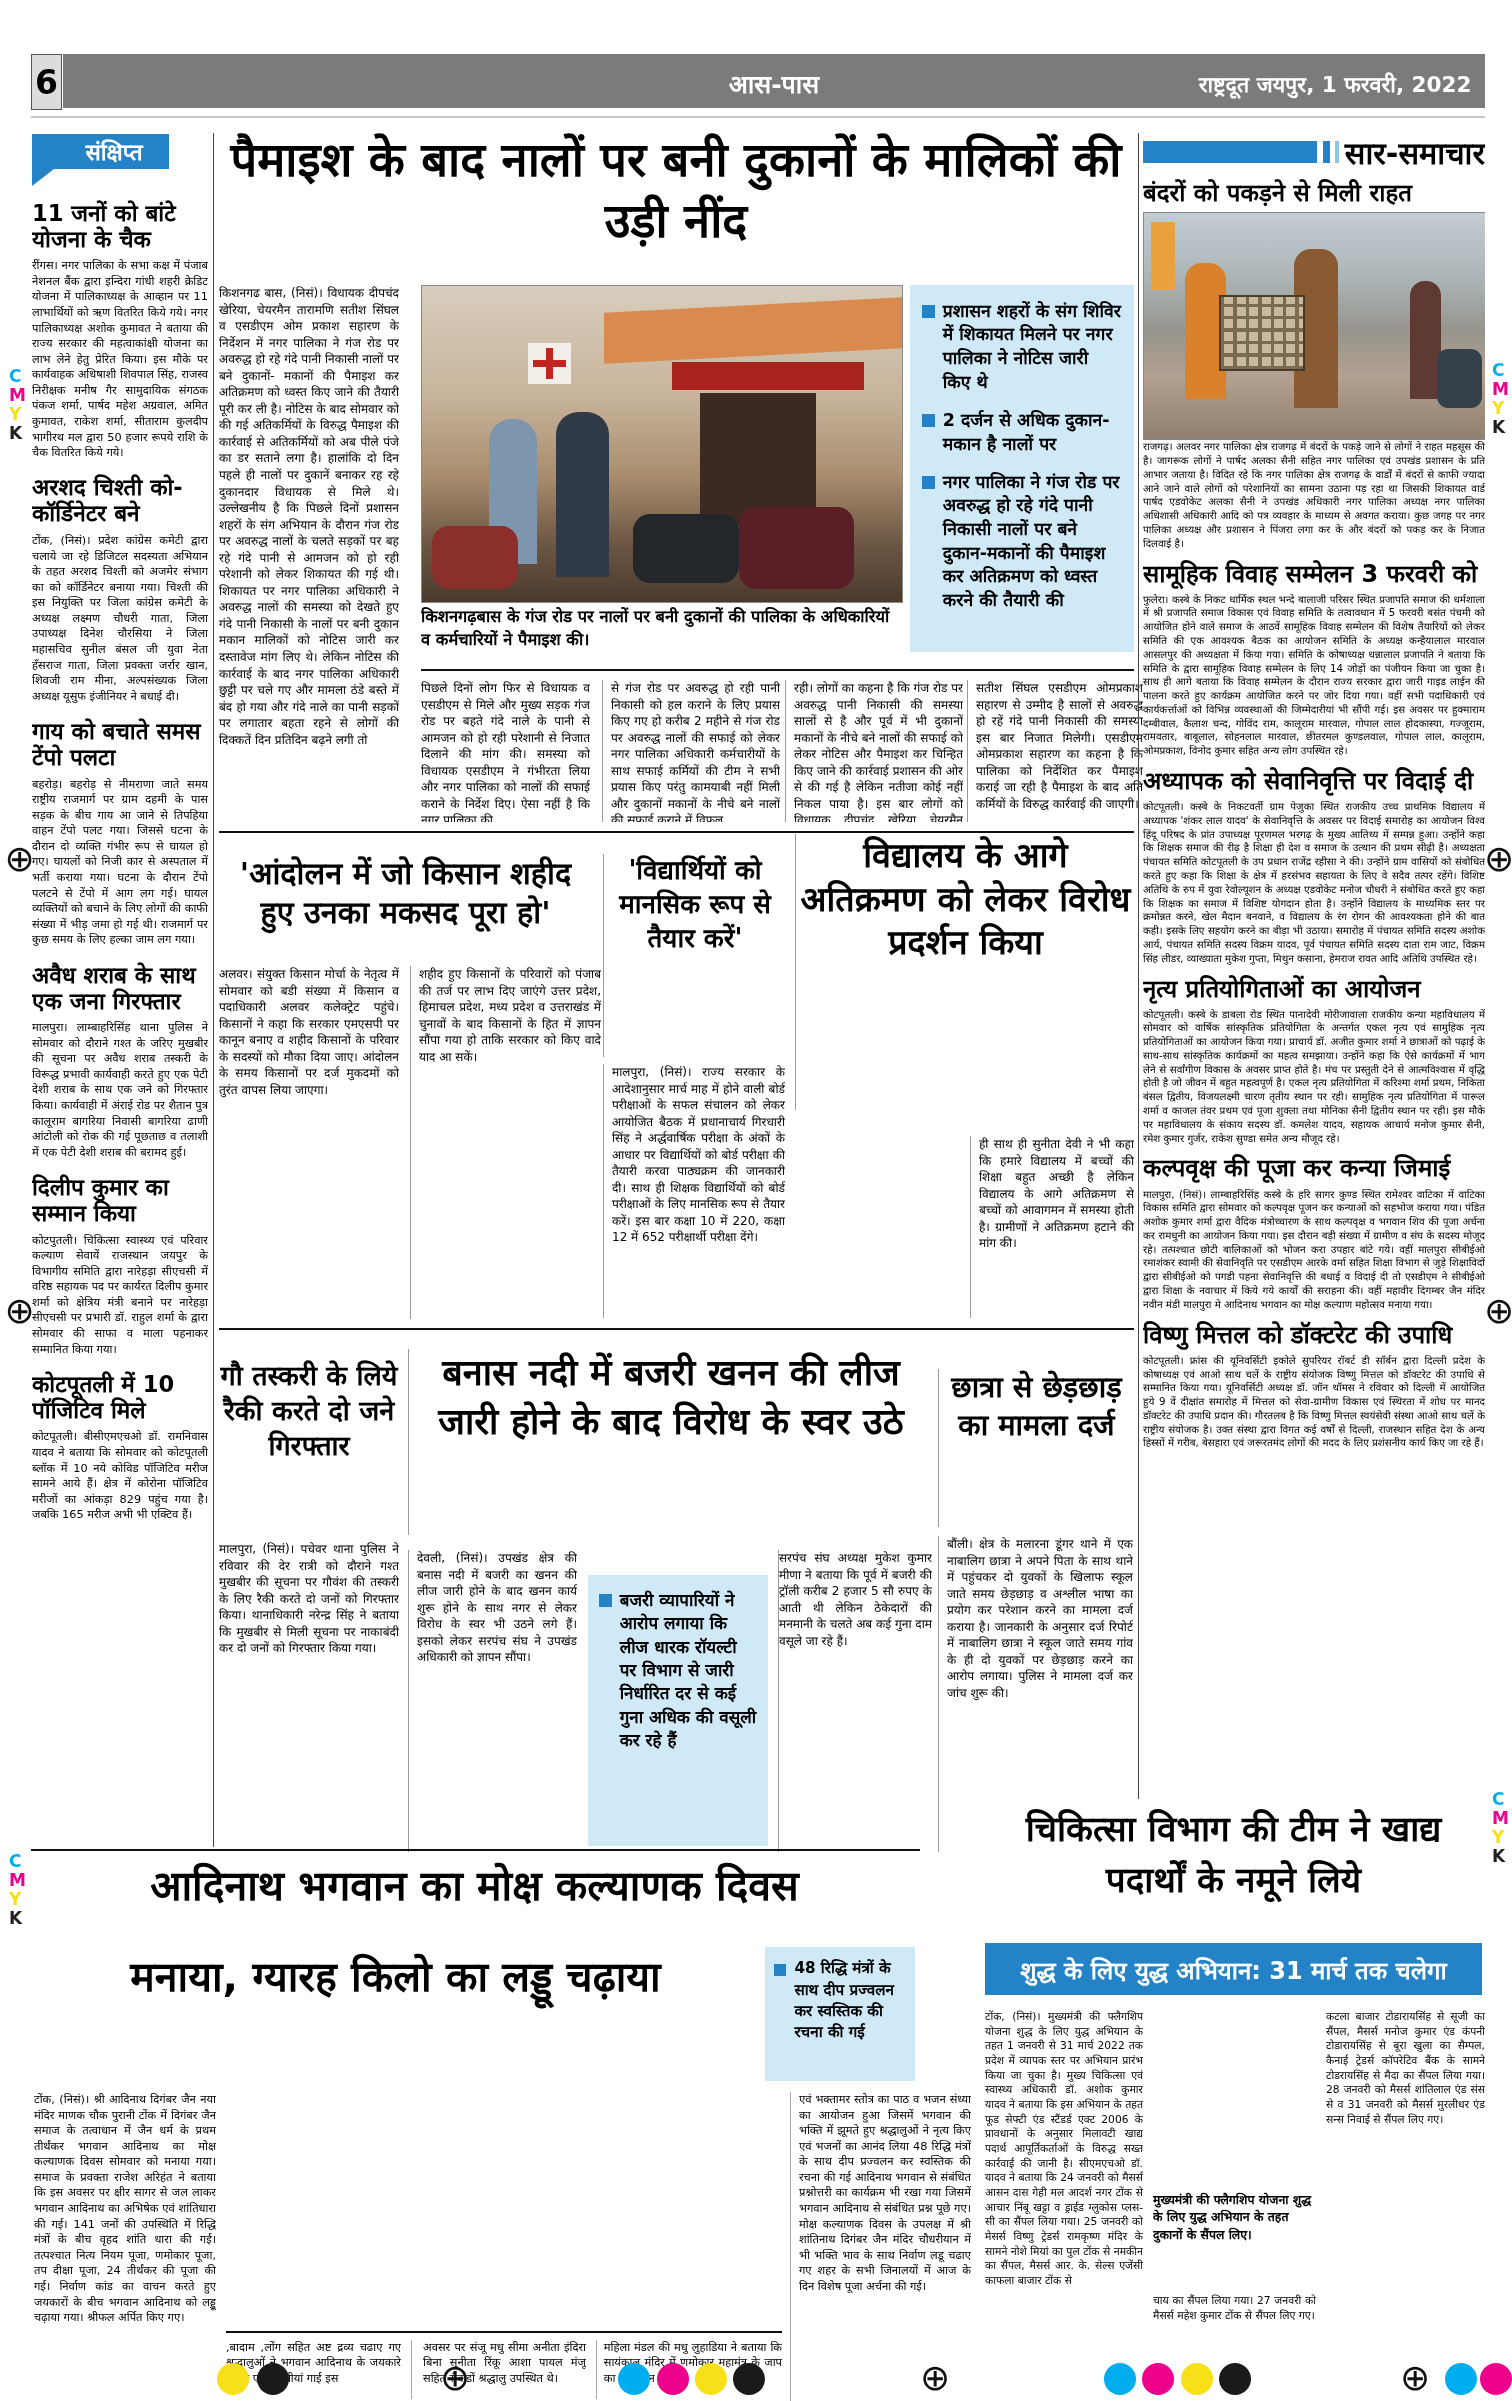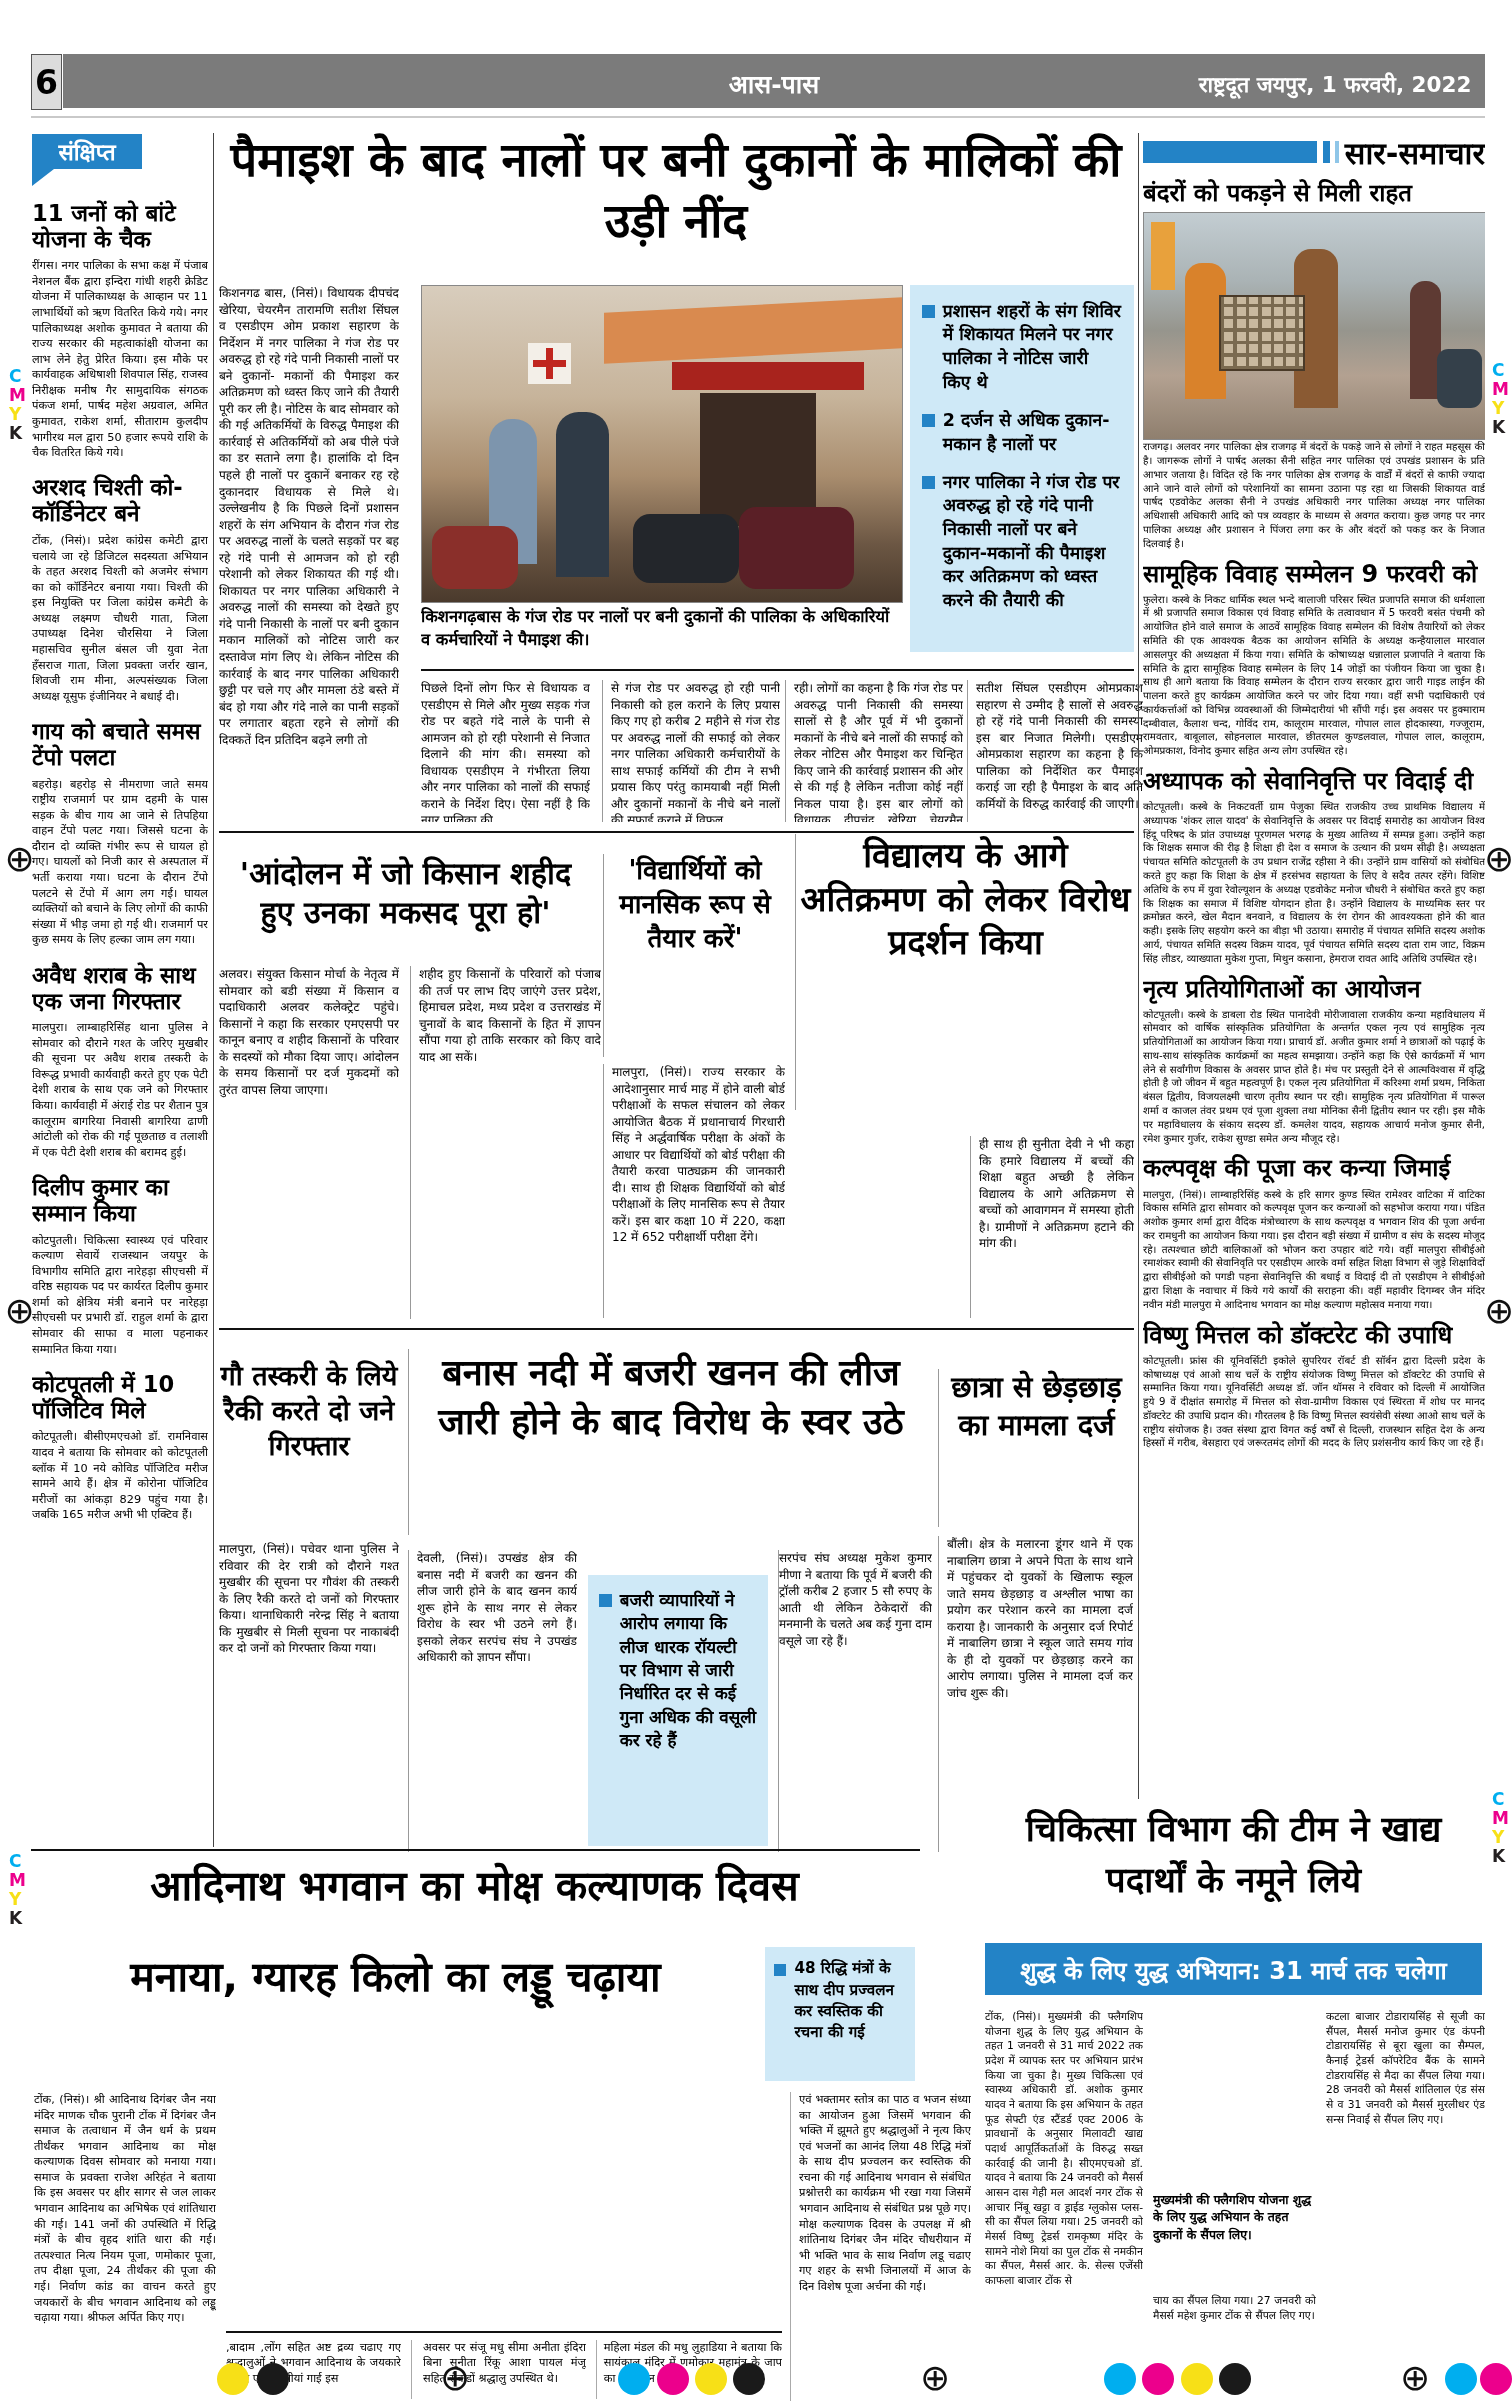--- a/index.html
+++ b/index.html
@@ -35,21 +35,21 @@
     <span>6</span>
   </div>
   <div class="abs" style="left:63px;top:54px;width:1422px;height:54px;background:#7b7b7b;color:#fff;">
     <span class="abs" style="left:0;right:0;top:12.4px;text-align:center;font-size:25px;font-weight:800;">आस-पास</span>
     <span class="abs" style="right:13.6px;top:14.7px;font-size:21.5px;font-weight:700;">राष्ट्रदूत जयपुर, 1 फरवरी, 2022</span>
   </div>
   <div class="abs" style="left:31px;top:116px;width:1454px;height:1.7px;background:#c9c9c9;"></div>
 
   <div class="abs vrule" style="left:213px;top:133px;width:1.1px;height:1714px;"></div>
   <div class="abs clip" style="left:32px;top:134px;width:176px;height:1711px;">
-    <div style="width:110px;height:35px;background:#2383c6;color:#fff;display:flex;align-items:center;justify-content:center;font-size:22.6px;font-weight:800;">
+    <div style="width:110px;height:35px;background:#2383c6;color:#fff;display:flex;align-items:center;justify-content:center;font-size:22.6px;font-weight:800;padding-left:27px;">
       <span>संक्षिप्त</span>
     </div>
     <div style="width:0;height:0;border-top:17px solid #2383c6;border-right:22.6px solid transparent;"></div>
 
     <div class="sb-title">11 जनों को बांटे योजना के चैक</div>
     <div class="sb-body jtxt">रींगस। नगर पालिका के सभा कक्ष में पंजाब नेशनल बैंक द्वारा इन्दिरा गांधी शहरी क्रेडिट योजना में पालिकाध्यक्ष के आव्हान पर 11 लाभार्थियों को ऋण वितरित किये गये। नगर पालिकाध्यक्ष अशोक कुमावत ने बताया की राज्य सरकार की महत्वाकांक्षी योजना का लाभ लेने हेतु प्रेरित किया। इस मौके पर कार्यवाहक अधिषाशी शिवपाल सिंह, राजस्व निरीक्षक मनीष गैर सामुदायिक संगठक पंकज शर्मा, पार्षद महेश अग्रवाल, अमित कुमावत, राकेश शर्मा, सीताराम कुलदीप भागीरथ मल द्वारा 50 हजार रूपये राशि के चैक वितरित किये गये।</div>
 
     <div class="sb-title">अरशद चिश्ती को-कॉर्डिनेटर बने</div>
     <div class="sb-body jtxt">टोंक, (निसं)। प्रदेश कांग्रेस कमेटी द्वारा चलाये जा रहे डिजिटल सदस्यता अभियान के तहत अरशद चिश्ती को अजमेर संभाग का को कॉर्डिनेटर बनाया गया। चिश्ती की इस नियुक्ति पर जिला कांग्रेस कमेटी के अध्यक्ष लक्ष्मण चौधरी गाता, जिला उपाध्यक्ष दिनेश चौरसिया ने जिला महासचिव सुनील बंसल जी युवा नेता हँसराज गाता, जिला प्रवक्ता जर्रार खान, शिवजी राम मीना, अल्पसंख्यक जिला अध्यक्ष यूसुफ इंजीनियर ने बधाई दी।</div>
 
@@ -154,21 +154,21 @@
       <div class="abs" style="left:12%;top:22%;width:12%;height:60%;background:#d9822b;border-radius:17px 17px 0 0;"></div>
       <div class="abs" style="left:44%;top:16%;width:13%;height:70%;background:#8a5a33;border-radius:17px 17px 0 0;"></div>
       <div class="abs" style="left:78%;top:30%;width:9%;height:52%;background:#5e3a33;border-radius:14.7px 14.7px 0 0;"></div>
       <div class="abs" style="left:22%;top:36%;width:24%;height:32%;border:2.3px solid #4a3a28;
                   background:repeating-linear-gradient(90deg,#7a6a50 0 3.4px,transparent 3.4px 12.4px),repeating-linear-gradient(0deg,#7a6a50 0 3.4px,transparent 3.4px 12.4px),#c9b99f;"></div>
       <div class="abs" style="left:86%;top:60%;width:13%;height:26%;background:#34404a;border-radius:11.3px;"></div>
       <div class="abs" style="left:2%;top:4%;width:7%;height:30%;background:#e8a13c;"></div>
     </div>
     <div class="rr-body">राजगढ़। अलवर नगर पालिका क्षेत्र राजगढ़ में बंदरों के पकड़े जाने से लोगों ने राहत महसूस की है। जागरूक लोगों ने पार्षद अलका सैनी सहित नगर पालिका एवं उपखंड प्रशासन के प्रति आभार जताया है। विदित रहे कि नगर पालिका क्षेत्र राजगढ़ के वार्डों में बंदरों से काफी ज्यादा आने जाने वाले लोगों को परेशानियों का सामना उठाना पड़ रहा था जिसकी शिकायत वार्ड पार्षद एडवोकेट अलका सैनी ने उपखंड अधिकारी नगर पालिका अध्यक्ष नगर पालिका अधिशासी अधिकारी आदि को पत्र व्यवहार के माध्यम से अवगत कराया। कुछ जगह पर नगर पालिका अध्यक्ष और प्रशासन ने पिंजरा लगा कर के और बंदरों को पकड़ कर के निजात दिलवाई है।</div>
 
-    <div class="rr-title">सामूहिक विवाह सम्मेलन 9 फरवरी को</div>
+    <div class="rr-title">सामूहिक विवाह सम्मेलन 3 फरवरी को</div>
     <div class="rr-body">फुलेरा। कस्बे के निकट धार्मिक स्थल भन्दे बालाजी परिसर स्थित प्रजापति समाज की धर्मशाला में श्री प्रजापति समाज विकास एवं विवाह समिति के तत्वावधान में 5 फरवरी बसंत पंचमी को आयोजित होने वाले समाज के आठवें सामूहिक विवाह सम्मेलन की विशेष तैयारियों को लेकर समिति की एक आवश्यक बैठक का आयोजन समिति के अध्यक्ष कन्हैयालाल मारवाल आसलपुर की अध्यक्षता में किया गया। समिति के कोषाध्यक्ष धन्नालाल प्रजापति ने बताया कि समिति के द्वारा सामूहिक विवाह सम्मेलन के लिए 14 जोड़ों का पंजीयन किया जा चुका है। साथ ही आगे बताया कि विवाह सम्मेलन के दौरान राज्य सरकार द्वारा जारी गाइड लाईन की पालना करते हुए कार्यक्रम आयोजित करने पर जोर दिया गया। वहीं सभी पदाधिकारी एवं कार्यकर्त्ताओं को विभिन्न व्यवस्थाओं की जिम्मेदारीयां भी सौंपी गई। इस अवसर पर हुक्माराम दम्बीवाल, कैलाश चन्द, गोविंद राम, कालूराम मारवाल, गोपाल लाल होदकास्या, गज्जूराम, रामवतार, बाबूलाल, सोहनलाल मारवाल, छीतरमल कुण्डलवाल, गोपाल लाल, कालूराम, ओमप्रकाश, विनोद कुमार सहित अन्य लोग उपस्थित रहे।</div>
 
     <div class="rr-title">अध्यापक को सेवानिवृत्ति पर विदाई दी</div>
     <div class="rr-body">कोटपूतली। कस्बे के निकटवर्ती ग्राम पेजुका स्थित राजकीय उच्च प्राथमिक विद्यालय में अध्यापक 'शंकर लाल यादव' के सेवानिवृत्ति के अवसर पर विदाई समारोह का आयोजन विश्व हिंदू परिषद के प्रांत उपाध्यक्ष पूरणमल भरगढ़ के मुख्य आतिथ्य में सम्पन्न हुआ। उन्होंने कहा कि शिक्षक समाज की रीढ़ है शिक्षा ही देश व समाज के उत्थान की प्रथम सीढ़ी है। अध्यक्षता पंचायत समिति कोटपूतली के उप प्रधान राजेंद्र रहीसा ने की। उन्होंने ग्राम वासियों को संबोधित करते हुए कहा कि शिक्षा के क्षेत्र में हरसंभव सहायता के लिए वे सदैव तत्पर रहेंगे। विशिष्ट अतिथि के रुप में युवा रेवोल्यूशन के अध्यक्ष एडवोकेट मनोज चौधरी ने संबोधित करते हुए कहा कि शिक्षक का समाज में विशिष्ट योगदान होता है। उन्होंने विद्यालय के माध्यमिक स्तर पर क्रमोन्नत करने, खेल मैदान बनवाने, व विद्यालय के रंग रोगन की आवश्यकता होने की बात कही। इसके लिए सहयोग करने का बीड़ा भी उठाया। समारोह में पंचायत समिति सदस्य अशोक आर्य, पंचायत समिति सदस्य विक्रम यादव, पूर्व पंचायत समिति सदस्य दाता राम जाट, विक्रम सिंह लीडर, व्याख्याता मुकेश गुप्ता, मिथुन कसाना, हेमराज रावत आदि अतिथि उपस्थित रहे।</div>
 
     <div class="rr-title">नृत्य प्रतियोगिताओं का आयोजन</div>
     <div class="rr-body">कोटपूतली। कस्बे के डाबला रोड स्थित पानादेवी मोरीजावाला राजकीय कन्या महाविधालय में सोमवार को वार्षिक सांस्कृतिक प्रतियोगिता के अन्तर्गत एकल नृत्य एवं सामुहिक नृत्य प्रतियोगिताओं का आयोजन किया गया। प्राचार्य डॉ. अजीत कुमार शर्मा ने छात्राओं को पढ़ाई के साथ-साथ सांस्कृतिक कार्यक्रमों का महत्व समझाया। उन्होंने कहा कि ऐसे कार्यक्रमों में भाग लेने से सर्वांगीण विकास के अवसर प्राप्त होते है। मंच पर प्रस्तुती देने से आत्मविश्वास में वृद्धि होती है जो जीवन में बहुत महत्वपूर्ण है। एकल नृत्य प्रतियोगिता में करिश्मा शर्मा प्रथम, निकिता बंसल द्वितीय, विजयलक्ष्मी चारण तृतीय स्थान पर रही। सामुहिक नृत्य प्रतियोगिता में पारूल शर्मा व काजल तंवर प्रथम एवं पूजा शुक्ला तथा मोनिका सैनी द्वितीय स्थान पर रही। इस मौके पर महाविधालय के संकाय सदस्य डॉ. कमलेश यादव, सहायक आचार्य मनोज कुमार सैनी, रमेश कुमार गुर्जर, राकेश सुण्डा समेत अन्य मौजूद रहे।</div>
 
     <div class="rr-title">कल्पवृक्ष की पूजा कर कन्या जिमाई</div>
     <div class="rr-body">मालपुरा, (निसं)। लाम्बाहरिसिंह कस्बे के हरि सागर कुण्ड स्थित रामेश्वर वाटिका में वाटिका विकास समिति द्वारा सोमवार को कल्पवृक्ष पूजन कर कन्याओं को सहभोज कराया गया। पंडित अशोक कुमार शर्मा द्वारा वैदिक मंत्रोच्चारण के साथ कल्पवृक्ष व भगवान शिव की पूजा अर्चना कर रामधुनी का आयोजन किया गया। इस दौरान बड़ी संख्या में ग्रामीण व संघ के सदस्य मोजूद रहे। तत्पश्चात छोटी बालिकाओं को भोजन करा उपहार बांटे गये। वहीं मालपुरा सीबीईओ रमाशंकर स्वामी की सेवानिवृति पर एसडीएम आरके वर्मा सहित शिक्षा विभाग से जुड़े शिक्षाविदों द्वारा सीबीईओ को पगडी पहना सेवानिवृत्ति की बधाई व विदाई दी तो एसडीएम ने सीबीईओ द्वारा शिक्षा के नवाचार में किये गये कार्यों की सराहना की। वहीं महावीर दिगम्बर जैन मंदिर नवीन मंडी मालपुरा मे आदिनाथ भगवान का मोक्ष कल्याण महोत्सव मनाया गया।</div>

